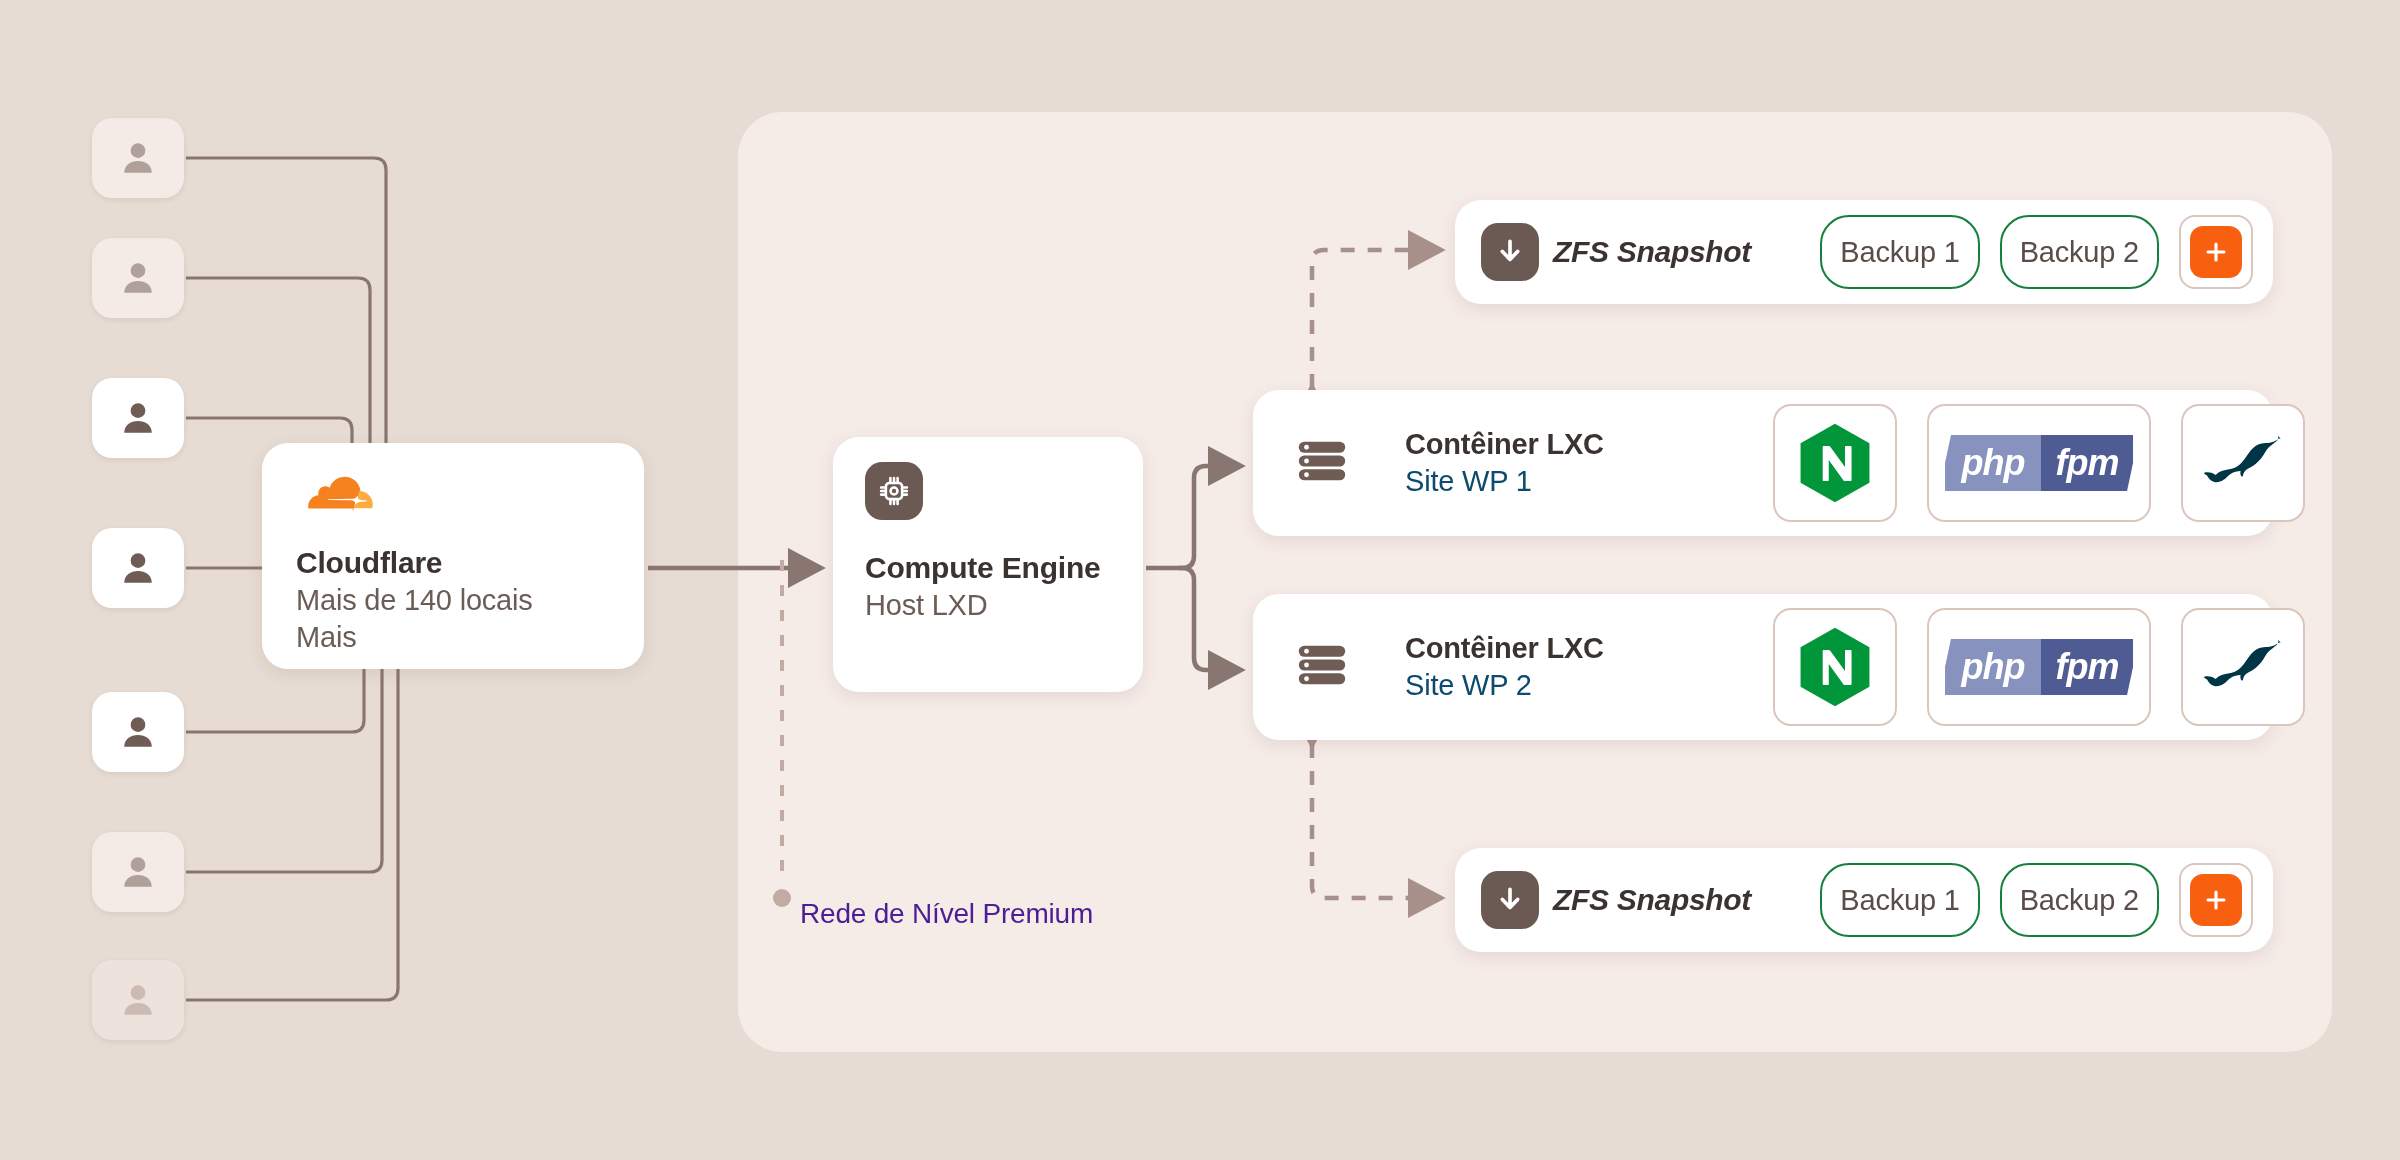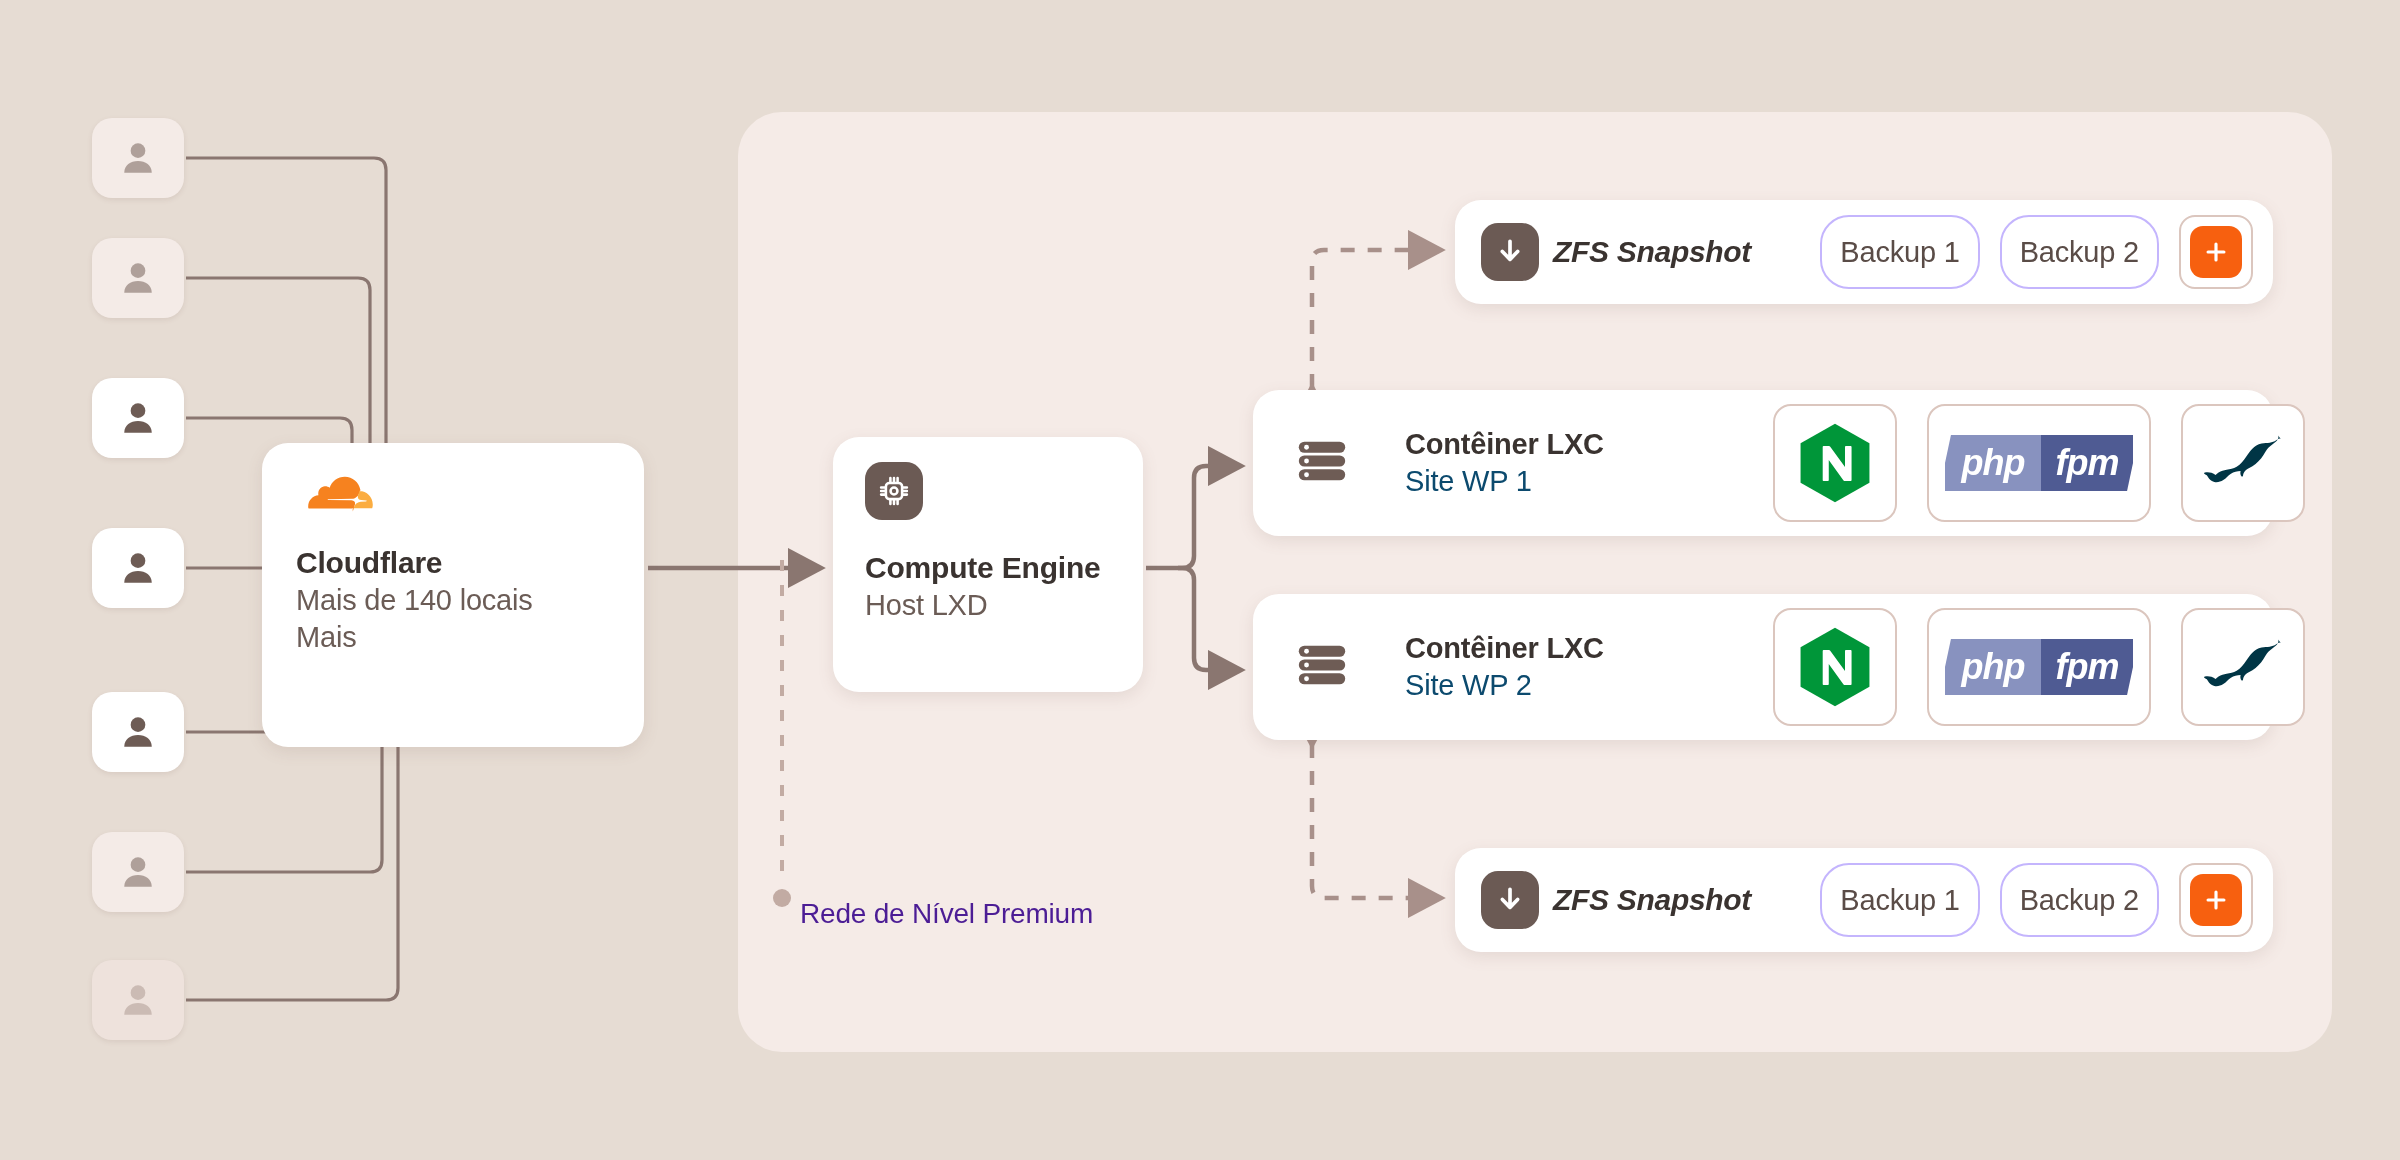--- a/index.html
+++ b/index.html
@@ -44,21 +44,21 @@
     font-size: 30px; font-weight: bold; color: #3A3330;
     letter-spacing: -.2px; line-height: 1.22;
   }
   .node-sub {
     font-size: 29px; color: #6B5C56; line-height: 1.3;
     letter-spacing: -.2px;
   }
 
   
   #cloudflare-card {
-    left: 262px; top: 443px; width: 382px; height: 304px;
+    left: 262px; top: 443px; width: 382px; height: 226px;
     padding: 32px 34px;
   }
   #cloudflare-card .node-title { margin-top: 26px; }
 
   
   #compute-card {
     left: 833px; top: 437px; width: 310px; height: 255px;
     padding: 25px 32px;
   }
   .sq-icon {
@@ -111,21 +111,21 @@
     display: flex; align-items: center; padding: 0 20px 0 26px;
   }
   #zfs-1 { top: 200px; }
   #zfs-2 { top: 848px; }
   .zfs-label {
     font-size: 30px; font-weight: bold; color: #3A3330;
     margin-left: 14px; letter-spacing: -.3px; white-space: nowrap; font-style: italic;
   }
   .backup-btn {
     height: 74px; min-width: 150px; border-radius: 29px;
-    border: 2px solid #c4b5fd; background: #fff;
+    border: 2px solid #15803d; background: #fff;
     display: flex; align-items: center; justify-content: center;
     font-size: 29px; color: #5A4C47; letter-spacing: -.2px;
     margin-left: 20px; padding: 0 18px; flex: 0 0 auto;
   }
   .add-btn {
     height: 74px; width: 74px; border-radius: 16px;
     border: 2px solid #DBC6BE; background: #fff;
     display: flex; align-items: center; justify-content: center;
     margin-left: 20px; flex: 0 0 auto;
   }

